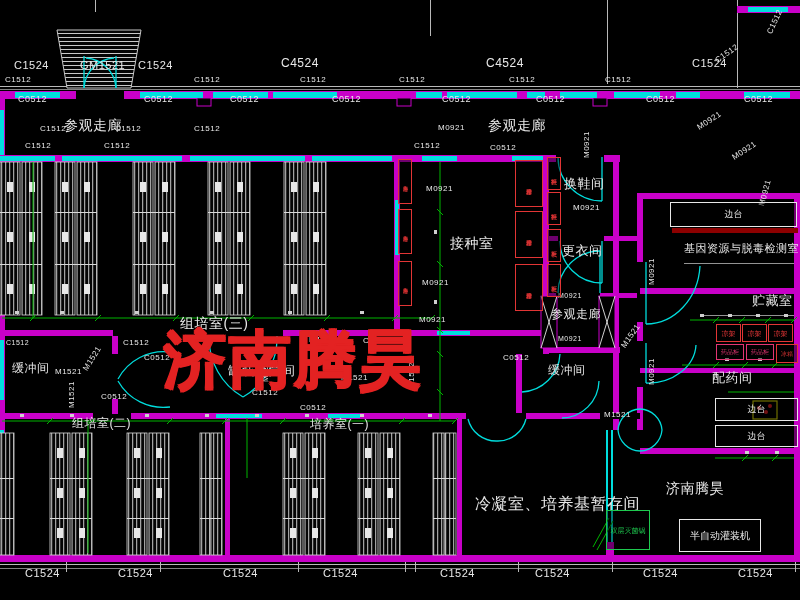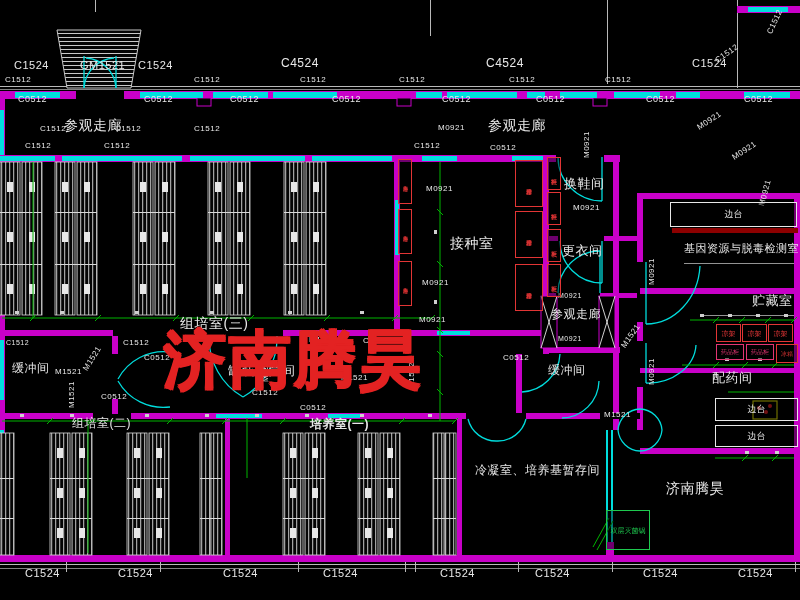--- a/index.html
+++ b/index.html
@@ -345,22 +345,22 @@
       <div class="ov t-white" style="left: 648px; top: 285px; font-size: 8px; transform: rotate(-90deg);"><span>M0921</span></div>
       <div class="ov t-white" style="left: 648px; top: 385px; font-size: 8px; transform: rotate(-90deg);"><span>M0921</span></div>
       <div class="ov t-white" style="left: 620px; top: 345px; font-size: 8px; transform: rotate(-55deg);"><span>M1521</span></div>
       <div class="ov t-white" style="left: 604px; top: 411px; font-size: 8px;"><span>M1521</span></div>
       <div class="ov t-white" style="left: 503px; top: 354px; font-size: 8px;"><span>C0512</span></div>
       <div class="ov t-white" style="left: 408px; top: 388px; font-size: 8px; transform: rotate(-90deg);"><span>C1512</span></div>
       <div class="ov t-white" style="left: 684px; top: 243px; font-size: 11px;"><span>基因资源与脱毒检测室</span></div>
       <div class="ov t-white" style="left: 712px; top: 294px; font-size: 13px; margin-left: 40px;"><span>贮藏室</span></div>
       <div class="ov t-white" style="left: 712px; top: 371px; font-size: 13px;"><span>配药间</span></div>
       <div class="ov t-white" style="left: 666px; top: 481px; font-size: 14px;"><span>济南腾昊</span></div>
-      <div class="ov t-white" style="left: 475px; top: 464px; font-size: 12px;"><span>冷凝室、培养基暂存间</span></div>
-      <div class="ov t-white" style="left: 310px; top: 418px; font-size: 12px; font-weight: bold;"><span>培养室(一)</span></div>
+      <div class="ov t-white" style="left: 475px; top: 496px; font-size: 16px;"><span>冷凝室、培养基暂存间</span></div>
+      <div class="ov t-white" style="left: 310px; top: 418px; font-size: 12px;"><span>培养室(一)</span></div>
       <div class="ov t-white" style="left: 72px; top: 417px; font-size: 12px;"><span>组培室(二)</span></div>
       <div class="ov t-white" style="left: 25px; top: 568px; font-size: 11px;"><span>C1524</span></div>
       <div class="ov t-white" style="left: 118px; top: 568px; font-size: 11px;"><span>C1524</span></div>
       <div class="ov t-white" style="left: 223px; top: 568px; font-size: 11px;"><span>C1524</span></div>
       <div class="ov t-white" style="left: 323px; top: 568px; font-size: 11px;"><span>C1524</span></div>
       <div class="ov t-white" style="left: 440px; top: 568px; font-size: 11px;"><span>C1524</span></div>
       <div class="ov t-white" style="left: 535px; top: 568px; font-size: 11px;"><span>C1524</span></div>
       <div class="ov t-white" style="left: 643px; top: 568px; font-size: 11px;"><span>C1524</span></div>
       <div class="ov t-white" style="left: 738px; top: 568px; font-size: 11px;"><span>C1524</span></div>
       <div class="ov box b-cyan t-red vert" style="left: 515px; top: 160px; font-size: 6px; width: 28px; height: 47px;">
@@ -413,18 +413,21 @@
       </div>
       <div class="ov box b-mag t-white" style="left: 670px; top: 202px; font-size: 9px; width: 127px; height: 25px;">
         <span>边台</span>
       </div>
       <div class="ov box b-red t-white" style="left: 715px; top: 398px; font-size: 9px; width: 83px; height: 23px;">
         <span>边台</span>
       </div>
       <div class="ov box b-red t-white" style="left: 715px; top: 425px; font-size: 9px; width: 83px; height: 22px;">
         <span>边台</span>
       </div>
+      <div class="ov box b-dash t-white" style="left: 679px; top: 519px; font-size: 10px; width: 82px; height: 33px;">
+        <span>半自动灌装机</span>
+      </div>
       <div class="ov box b-green t-green" style="left: 606px; top: 510px; font-size: 7px; width: 44px; height: 40px;">
         <span>双层灭菌锅</span>
       </div>
     </div>
 <div id="watermark">济南腾昊</div>
 </div>
 
 </body></html>

